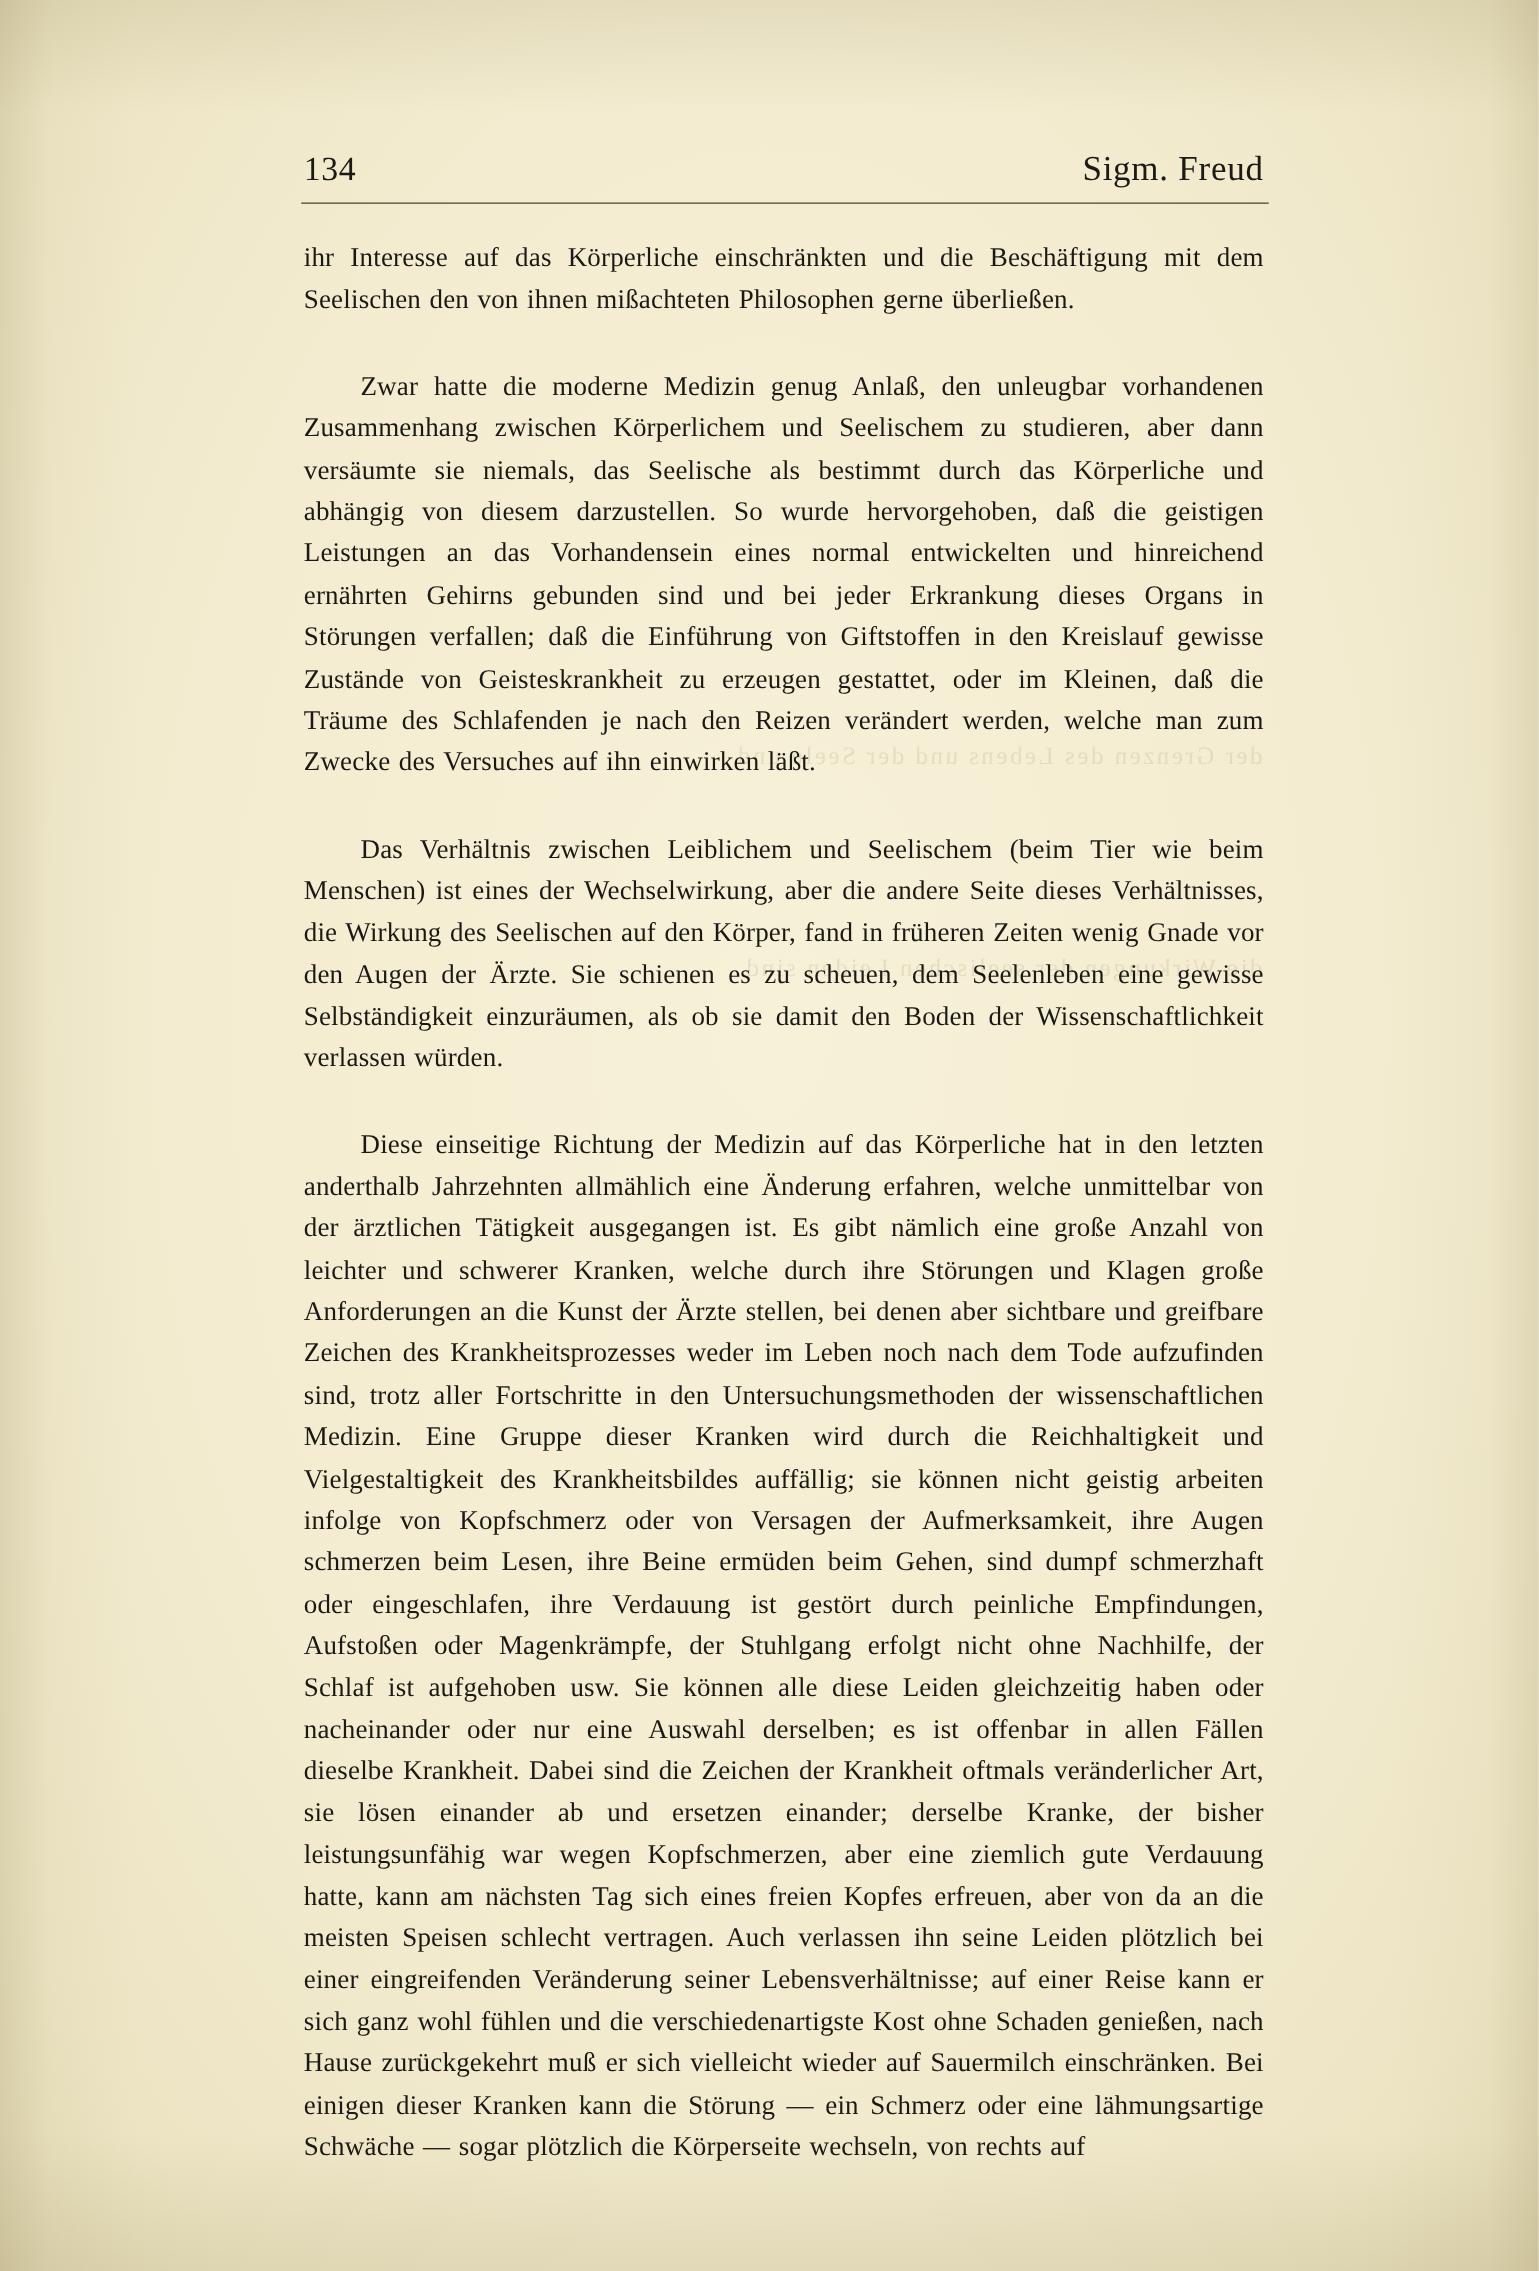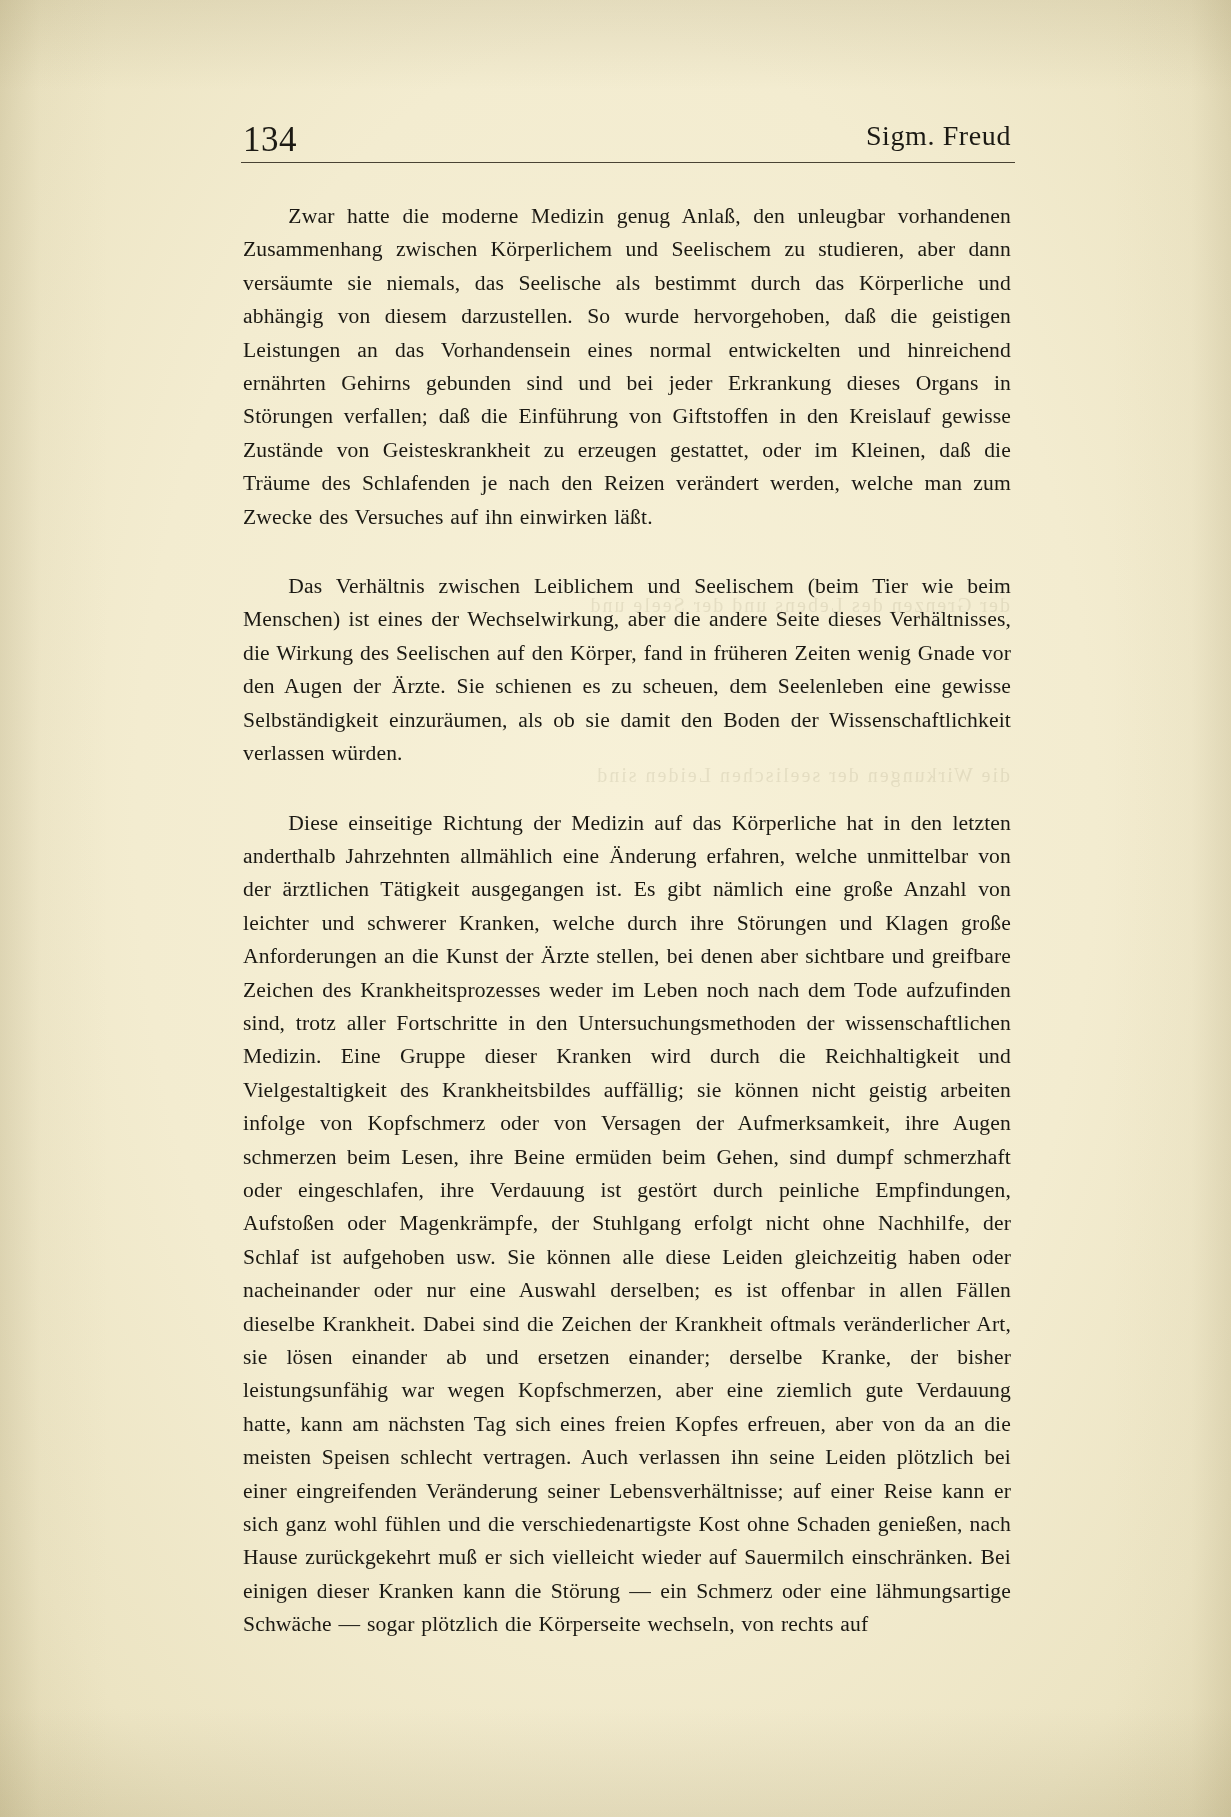--- a/index.html
+++ b/index.html
@@ -40,21 +40,21 @@
     width: 768px;
   }
   .header {
     position: relative;
     height: 44px;
   }
   .folio {
     position: absolute;
     left: 0;
     top: 0;
-    font-size: 35px;
+    font-size: 27px;
     letter-spacing: 0.5px;
     color: #1c1a14;
   }
   .running-title {
     position: absolute;
     left: 0;
     right: 0;
     top: 0;
     text-align: right;
     font-size: 28px;
@@ -112,19 +112,20 @@
 
   <div class="content">
 
     <div class="header">
       <div class="folio">134</div>
       <div class="running-title">Sigm. Freud</div>
       <div class="rule"></div>
     </div>
 
     <div class="body-text">
+      <p>ihr Interesse auf das Körperliche einschränkten und die Beschäftigung mit dem Seelischen den von ihnen mißachteten Philosophen gerne überließen.</p>
       <p class="indent">Zwar hatte die moderne Medizin genug Anlaß, den unleugbar vorhandenen Zusammenhang zwischen Körperlichem und Seelischem zu studieren, aber dann versäumte sie niemals, das Seelische als bestimmt durch das Körperliche und abhängig von diesem darzustellen. So wurde hervorgehoben, daß die geistigen Leistungen an das Vorhandensein eines normal entwickelten und hinreichend ernährten Gehirns gebunden sind und bei jeder Erkrankung dieses Organs in Störungen verfallen; daß die Einführung von Giftstoffen in den Kreislauf gewisse Zustände von Geisteskrankheit zu erzeugen gestattet, oder im Kleinen, daß die Träume des Schlafenden je nach den Reizen verändert werden, welche man zum Zwecke des Versuches auf ihn einwirken läßt.</p>
       <p class="indent">Das Verhältnis zwischen Leiblichem und Seelischem (beim Tier wie beim Menschen) ist eines der Wechselwirkung, aber die andere Seite dieses Verhältnisses, die Wirkung des Seelischen auf den Körper, fand in früheren Zeiten wenig Gnade vor den Augen der Ärzte. Sie schienen es zu scheuen, dem Seelenleben eine gewisse Selbständigkeit einzuräumen, als ob sie damit den Boden der Wissenschaftlichkeit verlassen würden.</p>
       <p class="indent">Diese einseitige Richtung der Medizin auf das Körperliche hat in den letzten anderthalb Jahrzehnten allmählich eine Änderung erfahren, welche unmittelbar von der ärztlichen Tätigkeit ausgegangen ist. Es gibt nämlich eine große Anzahl von leichter und schwerer Kranken, welche durch ihre Störungen und Klagen große Anforderungen an die Kunst der Ärzte stellen, bei denen aber sichtbare und greifbare Zeichen des Krankheitsprozesses weder im Leben noch nach dem Tode aufzufinden sind, trotz aller Fortschritte in den Untersuchungsmethoden der wissenschaftlichen Medizin. Eine Gruppe dieser Kranken wird durch die Reichhaltigkeit und Vielgestaltigkeit des Krankheitsbildes auffällig; sie können nicht geistig arbeiten infolge von Kopfschmerz oder von Versagen der Aufmerksamkeit, ihre Augen schmerzen beim Lesen, ihre Beine ermüden beim Gehen, sind dumpf schmerzhaft oder eingeschlafen, ihre Verdauung ist gestört durch peinliche Empfindungen, Aufstoßen oder Magenkrämpfe, der Stuhlgang erfolgt nicht ohne Nachhilfe, der Schlaf ist aufgehoben usw. Sie können alle diese Leiden gleichzeitig haben oder nacheinander oder nur eine Auswahl derselben; es ist offenbar in allen Fällen dieselbe Krankheit. Dabei sind die Zeichen der Krankheit oftmals veränderlicher Art, sie lösen einander ab und ersetzen einander; derselbe Kranke, der bisher leistungsunfähig war wegen Kopfschmerzen, aber eine ziemlich gute Verdauung hatte, kann am nächsten Tag sich eines freien Kopfes erfreuen, aber von da an die meisten Speisen schlecht vertragen. Auch verlassen ihn seine Leiden plötzlich bei einer eingreifenden Veränderung seiner Lebensverhältnisse; auf einer Reise kann er sich ganz wohl fühlen und die verschiedenartigste Kost ohne Schaden genießen, nach Hause zurückgekehrt muß er sich vielleicht wieder auf Sauermilch einschränken. Bei einigen dieser Kranken kann die Störung — ein Schmerz oder eine lähmungsartige Schwäche — sogar plötzlich die Körperseite wechseln, von rechts auf</p>
     </div>
 
   </div>
 </div>
 
 </body></html>

